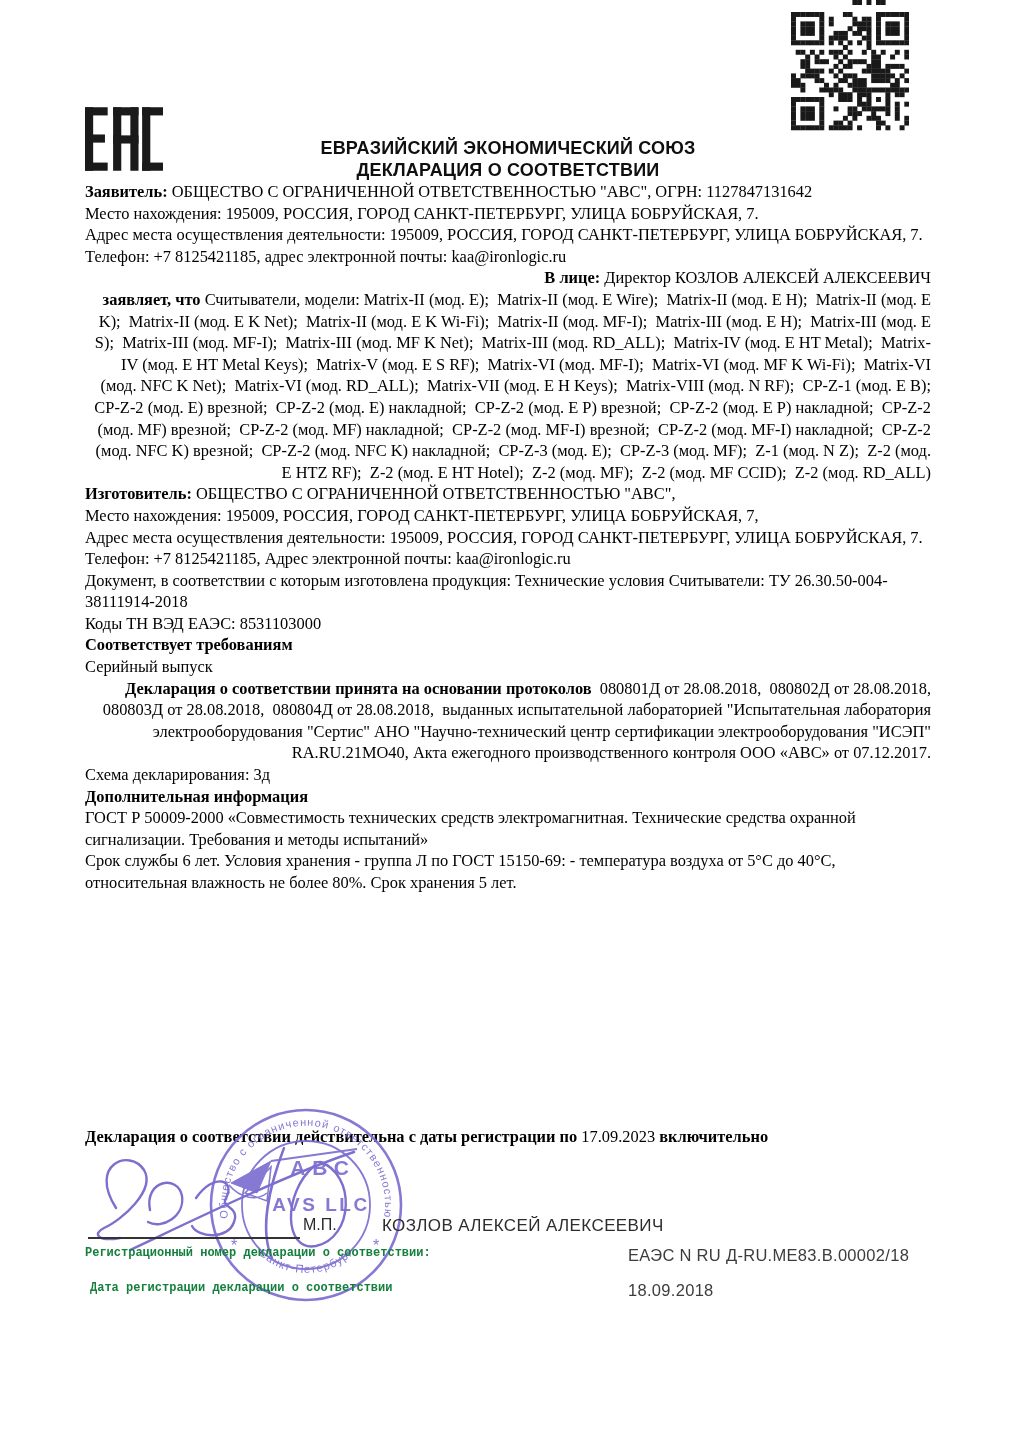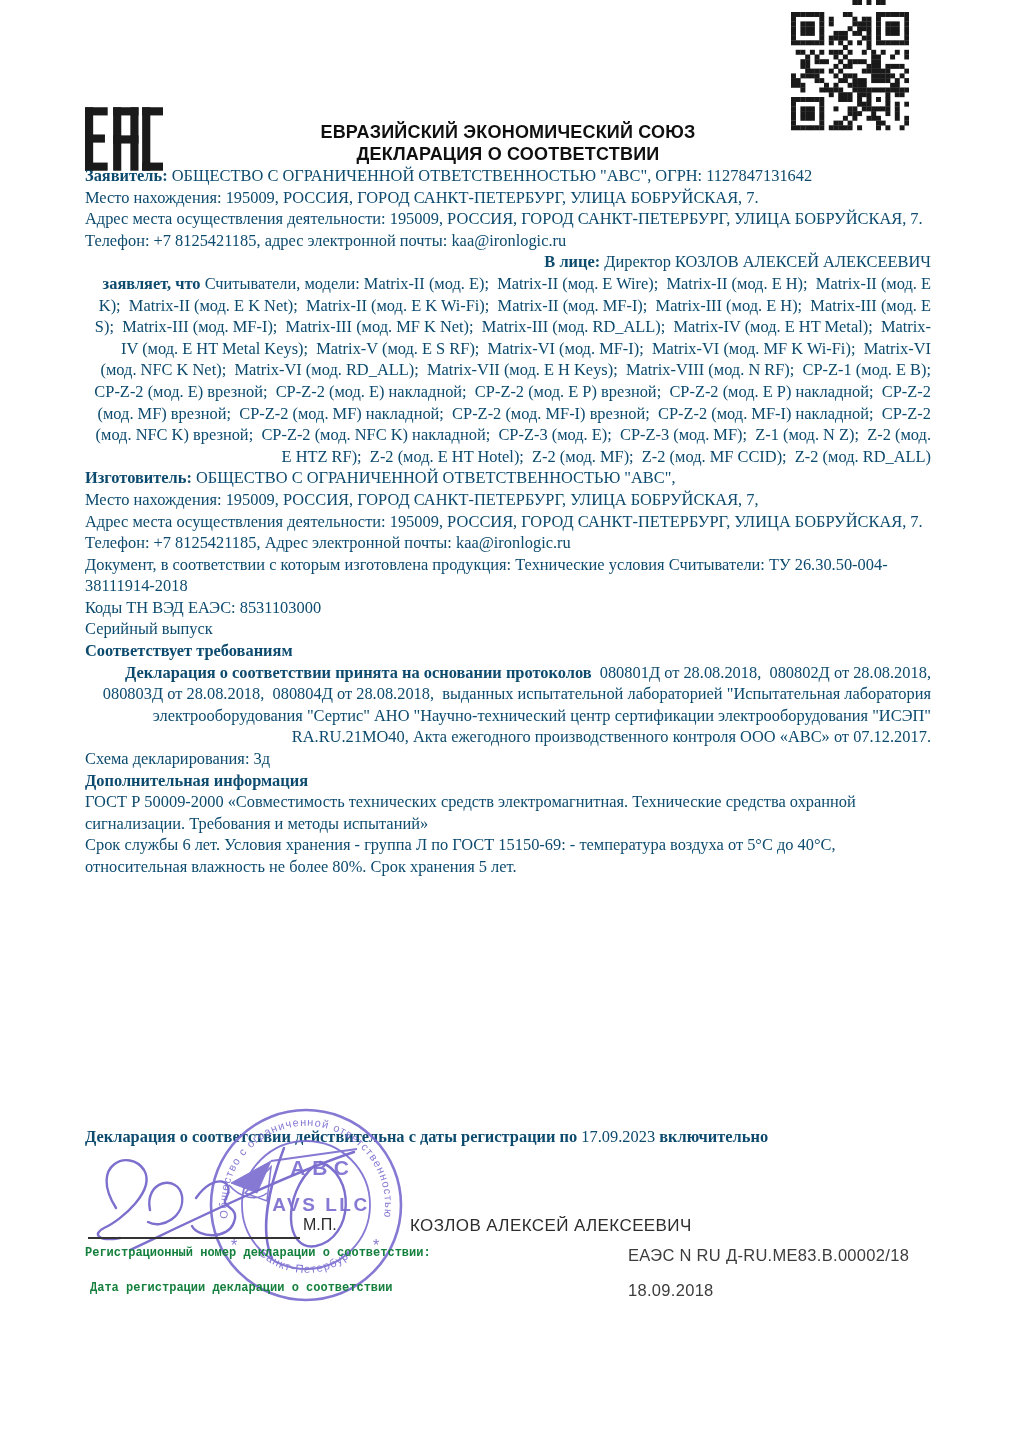--- a/index.html
+++ b/index.html
@@ -1,39 +1,39 @@
 <!DOCTYPE html>
 <html><head>
 <meta charset="utf-8">
 <style>
   html,body{margin:0;padding:0;background:#e8e8e8;}
   .page{position:relative;width:1024px;height:1449px;background:#ffffff;margin:0 auto;overflow:hidden;
         font-family:"Liberation Serif",serif;color:#1f1f1f;}
-  .content{position:absolute;left:85px;top:0;width:846px;}
+  .content{position:absolute;left:85px;top:16px;width:846px;}
   .titles{margin-top:121px;text-align:center;font-family:"Liberation Sans",sans-serif;
           font-weight:700;font-size:18px;line-height:22px;color:#0f0f0f;letter-spacing:.2px;}
   .titles .t2{}
-  p.body{margin:0;font-size:16.4px;line-height:21.6px;color:#0c4a6e;}
+  p.body{margin:0;font-size:16.4px;line-height:21.6px;color:#000000;}
   p.body b{font-weight:700;}
   .prewrap{white-space:pre-wrap;text-align:right;}
   .mt-applicant{margin-top:17px;}
   .mt-person{margin-top:14px;}
   .mt-declares{margin-top:3px;}
   .mt-manuf{margin-top:5px;}
   .mt-head{margin-top:12px;}
   .mt-basis{margin-top:13px;}
   .mt-add{margin-top:14px;}
   .abs{position:absolute;}
   .eac-logo{left:85px;top:104px;}
   .qr{left:791px;top:0;}
   .validity{left:85px;top:1126px;width:870px;font-size:16.6px;line-height:21px;}
   .validity b{font-weight:700;}
   .sig-line{left:88px;top:1223px;width:212px;height:14px;border-bottom:2px solid #333;}
   .mp{left:303px;top:1216px;font-family:"Liberation Sans",sans-serif;font-size:16px;color:#2a2a2a;}
-  .signer{left:410px;top:1216px;font-family:"Liberation Sans",sans-serif;font-size:17px;
+  .signer{left:382px;top:1216px;font-family:"Liberation Sans",sans-serif;font-size:17px;
           letter-spacing:.4px;color:#2d2d2d;}
   .reg-label{font-family:Liberation Mono, monospace;font-weight:700;font-size:12px;color:#15803d;}
   .reg-value{font-family:"Liberation Sans",sans-serif;font-size:16.5px;color:#3c3c3c;letter-spacing:.3px;}
   .reg1l{left:85px;top:1246px;}
   .reg1v{left:628px;top:1246px;}
   .reg2l{left:90px;top:1281px;}
   .reg2v{left:628px;top:1281px;}
   .stamp{left:205px;top:1105px;opacity:.92;}
   .signature{left:78px;top:1146px;}
   svg text{font-family:"Liberation Sans",sans-serif;}
@@ -393,23 +393,23 @@
 
     <p class="body mt-person prewrap"><b>В лице:</b><span> Директор КОЗЛОВ АЛЕКСЕЙ АЛЕКСЕЕВИЧ</span></p>
 
     <p class="body mt-declares prewrap"><b>заявляет, что</b><span> Считыватели, модели: Matrix-II (мод. E);  Matrix-II (мод. E Wire);  Matrix-II (мод. E H);  Matrix-II (мод. E K);  Matrix-II (мод. E K Net);  Matrix-II (мод. E K Wi-Fi);  Matrix-II (мод. MF-I);  Matrix-III (мод. E H);  Matrix-III (мод. E S);  Matrix-III (мод. MF-I);  Matrix-III (мод. MF K Net);  Matrix-III (мод. RD_ALL);  Matrix-IV (мод. E HT Metal);  Matrix-IV (мод. E HT Metal Keys);  Matrix-V (мод. E S RF);  Matrix-VI (мод. MF-I);  Matrix-VI (мод. MF K Wi-Fi);  Matrix-VI (мод. NFC K Net);  Matrix-VI (мод. RD_ALL);  Matrix-VII (мод. E H Keys);  Matrix-VIII (мод. N RF);  CP-Z-1 (мод. E B);  CP-Z-2 (мод. E) врезной;  CP-Z-2 (мод. E) накладной;  CP-Z-2 (мод. E P) врезной;  CP-Z-2 (мод. E P) накладной;  CP-Z-2 (мод. MF) врезной;  CP-Z-2 (мод. MF) накладной;  CP-Z-2 (мод. MF-I) врезной;  CP-Z-2 (мод. MF-I) накладной;  CP-Z-2 (мод. NFC K) врезной;  CP-Z-2 (мод. NFC K) накладной;  CP-Z-3 (мод. E);  CP-Z-3 (мод. MF);  Z-1 (мод. N Z);  Z-2 (мод. E HTZ RF);  Z-2 (мод. E HT Hotel);  Z-2 (мод. MF);  Z-2 (мод. MF CCID);  Z-2 (мод. RD_ALL)</span></p>
 
     <p class="body mt-manuf"><b>Изготовитель:</b> <span>ОБЩЕСТВО С ОГРАНИЧЕННОЙ ОТВЕТСТВЕННОСТЬЮ "АВС",</span></p>
     <p class="body">Место нахождения: 195009, РОССИЯ, ГОРОД САНКТ-ПЕТЕРБУРГ, УЛИЦА БОБРУЙСКАЯ, 7,</p>
     <p class="body">Адрес места осуществления деятельности: 195009, РОССИЯ, ГОРОД САНКТ-ПЕТЕРБУРГ, УЛИЦА БОБРУЙСКАЯ, 7. Телефон: +7 8125421185, Адрес электронной почты: kaa@ironlogic.ru</p>
     <p class="body">Документ, в соответствии с которым изготовлена продукция: Технические условия Считыватели: ТУ 26.30.50-004-38111914-2018</p>
     <p class="body">Коды ТН ВЭД ЕАЭС: 8531103000</p>
+    <p class="body mt-head"><b>Соответствует требованиям</b></p>
+
     <p class="body">Серийный выпуск</p>
-
-    <p class="body mt-head"><b>Соответствует требованиям</b></p>
 
     <p class="body mt-basis prewrap"><b>Декларация о соответствии принята на основании протоколов</b><span>  080801Д от 28.08.2018,  080802Д от 28.08.2018,  080803Д от 28.08.2018,  080804Д от 28.08.2018,  выданных испытательной лабораторией "Испытательная лаборатория электрооборудования "Сертис" АНО "Научно-технический центр сертификации электрооборудования "ИСЭП" RA.RU.21МО40, Акта ежегодного производственного контроля ООО «АВС» от 07.12.2017.</span></p>
     <p class="body">Схема декларирования: 3д</p>
 
     <p class="body mt-add"><b>Дополнительная информация</b></p>
     <p class="body">ГОСТ Р 50009-2000 «Совместимость технических средств электромагнитная. Технические средства охранной сигнализации. Требования и методы испытаний»</p>
     <p class="body">Срок службы 6 лет. Условия хранения - группа Л по ГОСТ 15150-69: - температура воздуха от 5°С до 40°С, относительная влажность не более 80%. Срок хранения 5 лет.</p>
 
   </div>
 

